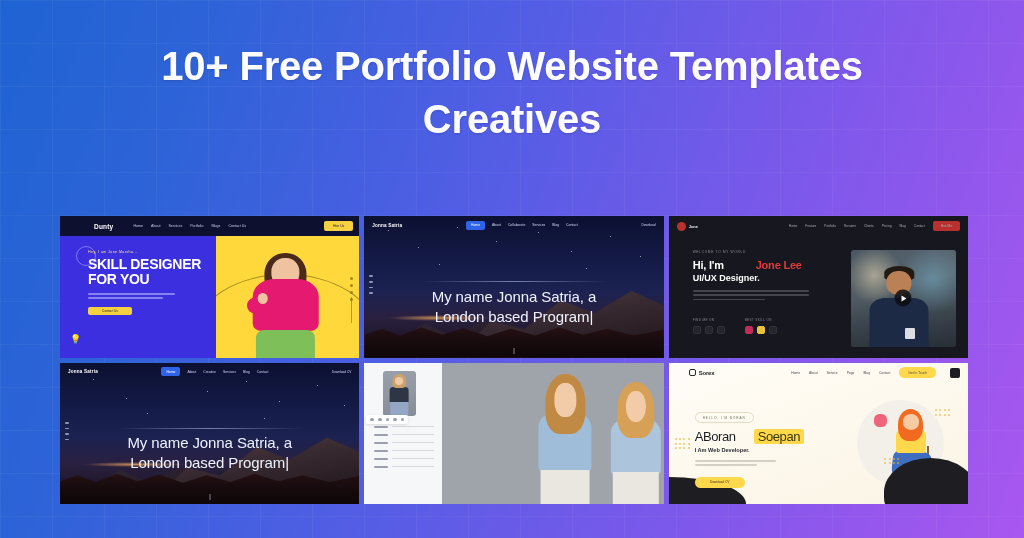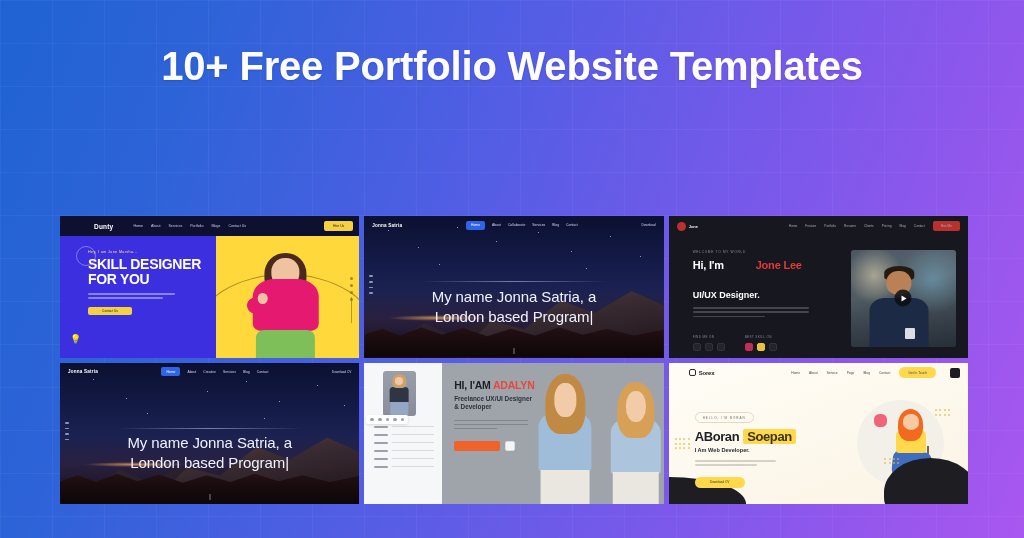--- a/index.html
+++ b/index.html
@@ -147,21 +147,21 @@
   .t3-badge { width:9px; height:9px; border-radius:50%; background:#b9312f; }
   .t3-logo { color:#eceaf2; font-size:4px; font-weight:700; }
   .t3-menu { display:flex; gap:8px; margin-left:auto; align-items:center; }
   .t3-menu span { color:#a9a7b6; font-size:3.2px; }
   .t3-btn { background:#b9312f; color:#fff; font-size:3.2px; padding:3px 8px; border-radius:2px; }
   .t3-body { position:absolute; left:0; right:0; top:20px; bottom:0; display:flex; padding:14px 12px 0 24px; gap:12px; }
   .t3-left { flex:1; }
   .t3-eyebrow { color:#8d8b9b; font-size:3.2px; letter-spacing:.7px; margin-bottom:5px; }
   .t3-h1 { font-size:11px; font-weight:800; color:#fff; line-height:1.2; letter-spacing:-.2px; }
   .t3-h1 em { font-style:normal; color:#e23a36;margin-left:29px; }
-  .t3-h2 { font-size:9px; font-weight:700; color:#fff; margin-top:18px; }
+  .t3-h2 { font-size:9px; font-weight:700; color:#fff; margin-top:1px; }
   .t3-para { margin-top:7px; width:80%; }
   .t3-para i { display:block; height:1.6px; background:rgba(190,188,205,.28); margin-bottom:2.6px; border-radius:1px; }
   .t3-para i:nth-child(3){ width:62%; }
   .t3-socials { display:flex; gap:20px; margin-top:18px; }
   .t3-sgroup .lbl { color:#87859a; font-size:3px; letter-spacing:.4px; margin-bottom:4px; }
   .t3-sgroup .row { display:flex; gap:4px; }
   .t3-sgroup .row i {
     width:8px; height:8px; border-radius:2px; background:#24242e;
     display:block; border:1px solid #32323e;
   }
@@ -238,21 +238,21 @@
   .t6-menu { display:flex; gap:9px; margin-left:auto; align-items:center; }
   .t6-menu span { color:#4a4d55; font-size:3.3px; }
   .t6-cta { background:#ffd84b; color:#2a2a22; font-size:3.2px; padding:3.5px 9px; border-radius:8px; }
   .t6-sq { width:10px; height:10px; background:#1d1d22; border-radius:2px; margin-left:5px; }
   .t6-body { position:absolute; left:0; right:0; top:20px; bottom:0; display:flex; }
   .t6-copy { width:50%; padding:22px 0 0 26px; position:relative; z-index:4; }
   .t6-eyebrow {
     display:inline-block; font-size:3px; color:#6d6a5e; letter-spacing:1px;
     border:1px solid #e4dcc2; border-radius:8px; padding:2.5px 7px; margin-bottom:6px;
   }
-  .t6-h1 { font-size:13px; font-weight:700; color:#1d1f24; letter-spacing:-.4px; display:flex; align-items:baseline; gap:4px; }
+  .t6-h1 { font-size:13px; font-weight:400; color:#1d1f24; letter-spacing:-.4px; display:flex; align-items:baseline; gap:18px; }
   .t6-h1 em { font-style:normal; background:#ffd84b; color:#3a3516; padding:0 4px; border-radius:2px; }
   .t6-h2 { margin-top:3px; font-size:5.6px; font-weight:700; color:#2b2d33; }
   .t6-para { margin-top:7px; width:66%; }
   .t6-para i { display:block; height:1.5px; background:rgba(50,48,40,.2); margin-bottom:2.6px; border-radius:1px; }
   .t6-para i:nth-child(2){ width:76%; }
   .t6-btn {
     margin-top:11px; width:50px; height:11px; background:#ffd84b; border-radius:8px;
     display:flex; align-items:center; justify-content:center; font-size:3.2px; color:#3a3516;
   }
   .t6-art { flex:1; position:relative; }
@@ -278,20 +278,21 @@
   .dotg i { width:2px; height:2px; background:#e7b53a; border-radius:50%; opacity:.75; }
   .dotg.a { left:6px; top:46%; }
   .dotg.b { right:12%; top:22%; }
   .dotg.c { left:44%; top:62%; }
 </style>
 </head>
 <body>
 
 <div class="title-wrap">
   <div class="title-line">10+ Free Portfolio Website Templates</div>
+  <div class="title-line">Creatives</div>
 </div>
 
 <div class="gallery">
 
   <div class="thumb t1">
     <div class="t1-nav">
       <span class="t1-logo">Dunty</span>
       <span class="t1-menu">
         <span>Home</span>
         <span>About</span>
@@ -518,35 +519,20 @@
             <b></b>
             <u></u>
           </div>
         <div class="t5-row">
             <b></b>
             <u></u>
           </div>
       </div>
     </div>
     <div class="t5-main">
-      <div class="t5-copy">
-        <div class="t5-h1">
-          <span>HI, I'AM </span><em>ADALYN</em>
-        </div>
-        <div class="t5-h2">Freelance UX/UI Designer &amp; Developer</div>
-        <div class="t5-para">
-            <i></i>
-            <i></i>
-            <i></i>
-          </div>
-        <div class="t5-acts">
-          <div class="t5-cta"></div>
-          <div class="t5-alt"></div>
-        </div>
-      </div>
       <div class="t5-girls">
         <div class="g g1">
             <div class="shirt"></div>
             <div class="skirt"></div>
             <div class="hair"></div>
             <div class="face"></div>
           </div>
         <div class="g g2">
             <div class="shirt"></div>
             <div class="skirt"></div>

